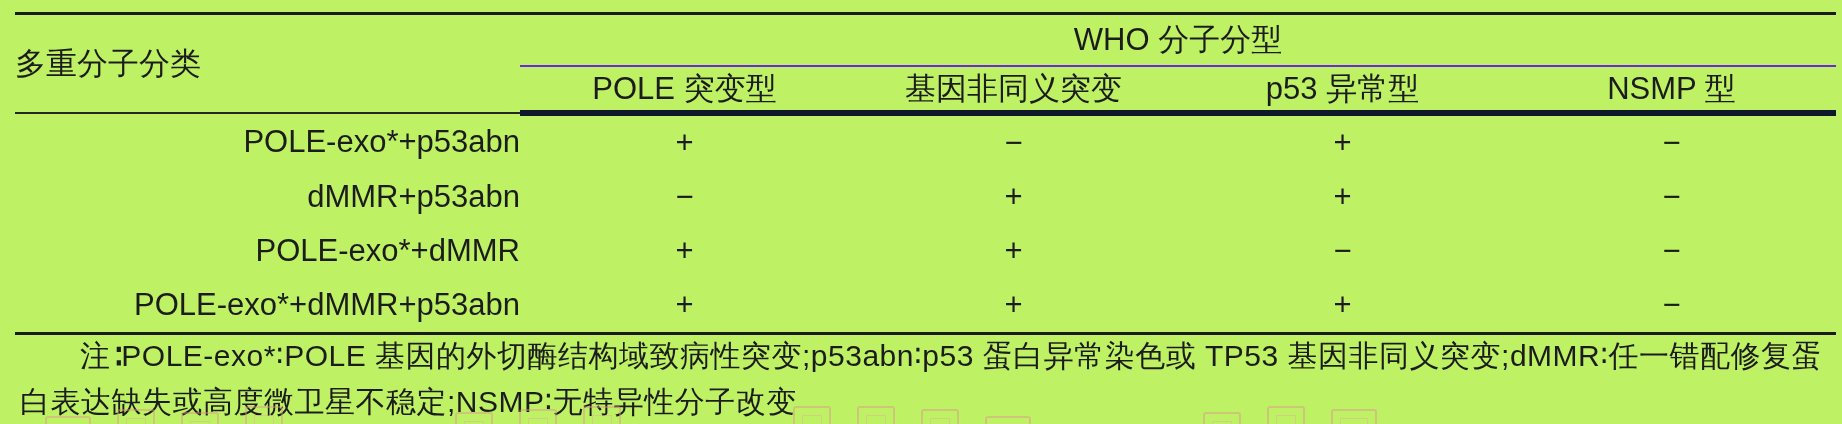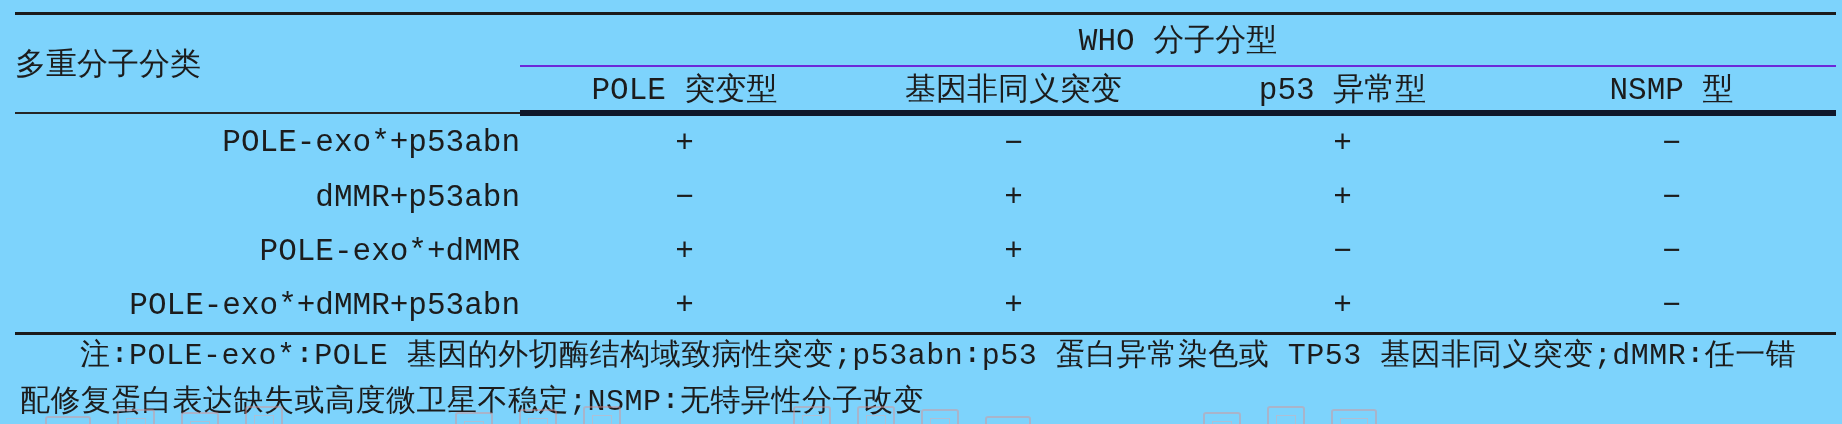--- a/index.html
+++ b/index.html
@@ -4,23 +4,23 @@
 <style>
   html, body {
     margin: 0;
     padding: 0;
     background: #ffffff;
   }
   .page {
     position: relative;
     width: 1842px;
     height: 424px;
-    background: #7dd3fc;
+    background: #bef264;
     overflow: hidden;
-    font-family: Liberation Mono, monospace;
+    font-family: Liberation Sans, sans-serif;
     color: #1c1c1c;
   }
   
   table.cls {
     position: absolute;
     left: 15px;
     top: 12px;
     width: 1821px;
     border-collapse: collapse;
     border-top: 3px solid #1b1b1b;

